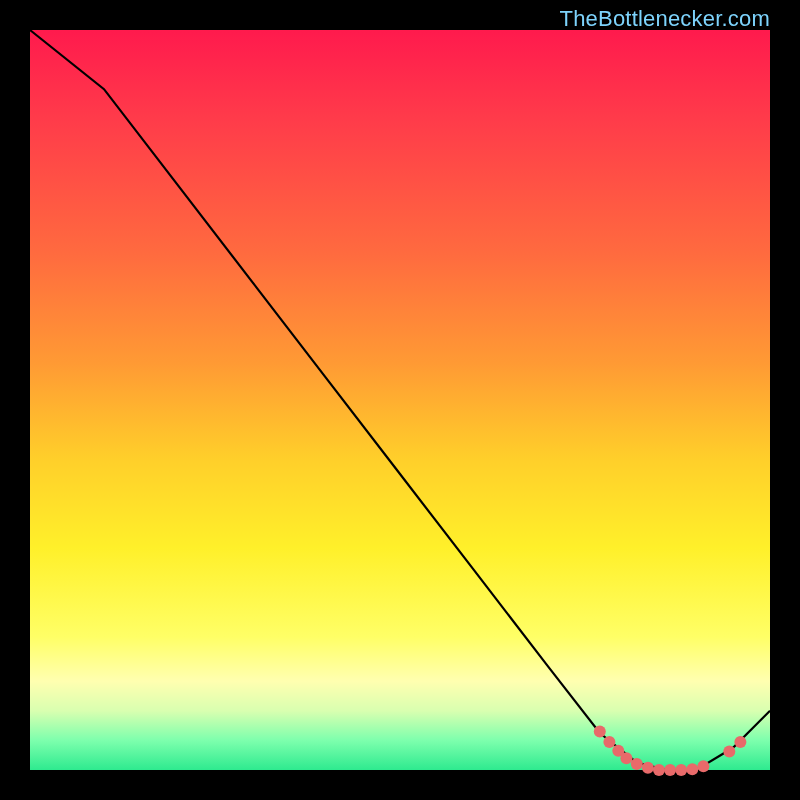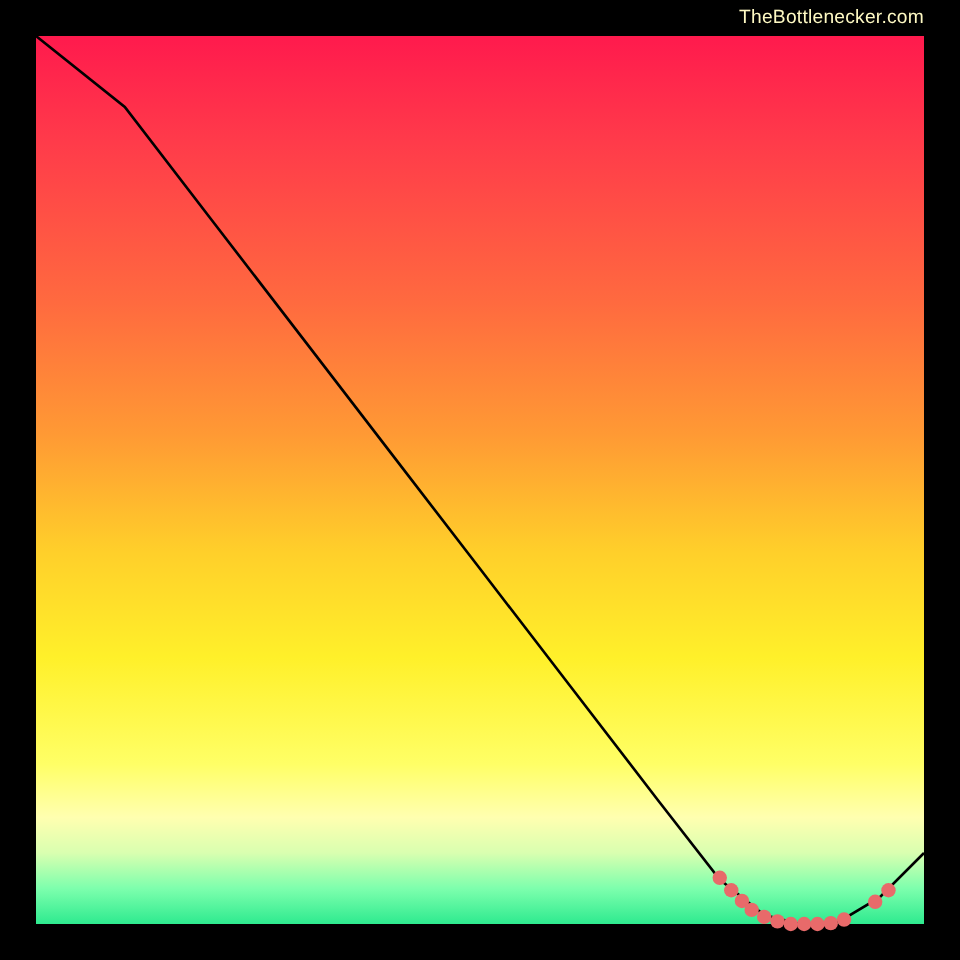--- a/index.html
+++ b/index.html
@@ -35,22 +35,22 @@
       #ffffb0 88%,
       #d9ffb0 92%,
       #7dffad 96%,
       #2eea8f 100%
     );
   }
   .attribution {
     position: absolute;
     top: 6px;
     right: 30px;
-    color: #fef9c3;
-    font-size: 16px;
+    color: #7dd3fc;
+    font-size: 22px;
     letter-spacing: 0.2px;
   }
   svg.curve {
     position: absolute;
     left: 0;
     top: 0;
     width: 740px;
     height: 740px;
     overflow: visible;
   }

